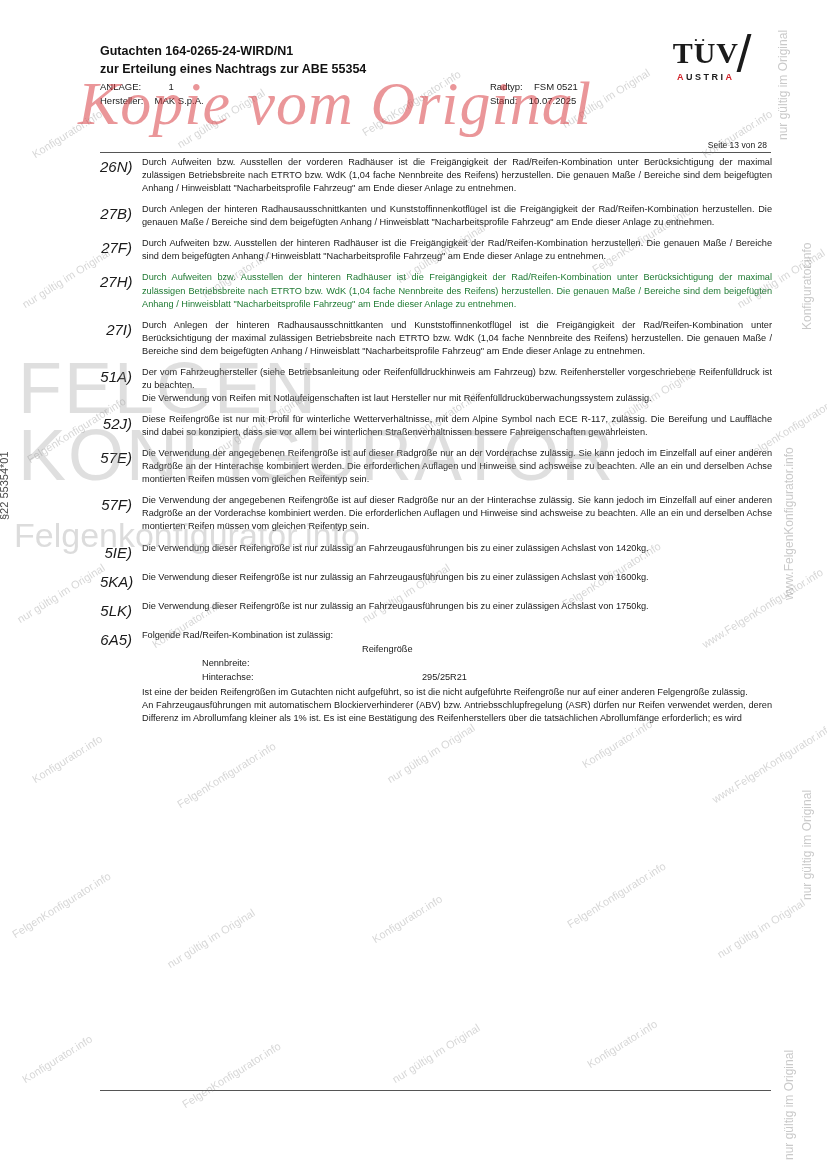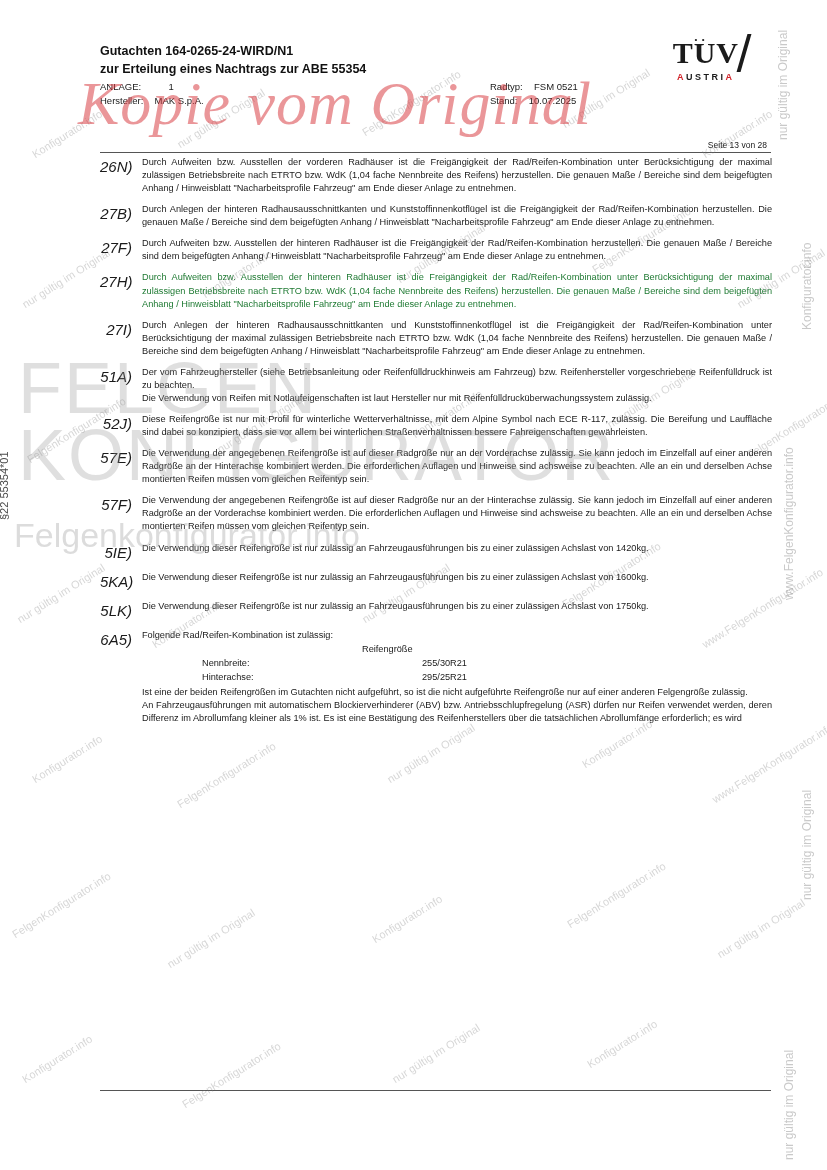--- a/index.html
+++ b/index.html
@@ -440,21 +440,20 @@
       <div class="txt">
         <p>Folgende Rad/Reifen-Kombination ist zulässig:</p>
         <div class="tbl">
           <div class="row">
             <div class="c1"></div>
             <div class="c2" style="text-align:left;padding-left:110px;">Reifengröße</div>
             <div class="c3"></div>
           </div>
           <div class="row">
             <div class="c1" style="padding-left:60px;">Nennbreite:</div>
-            <div class="c2" style="padding-left:110px;">255/30R21</div>
             <div class="c3"></div>
           </div>
           <div class="row">
             <div class="c1" style="padding-left:60px;">Hinterachse:</div>
             <div class="c2" style="padding-left:110px;">295/25R21</div>
             <div class="c3"></div>
           </div>
         </div>
         <p>Ist eine der beiden Reifengrößen im Gutachten nicht aufgeführt, so ist die nicht aufgeführte Reifengröße nur auf einer anderen Felgengröße zulässig.</p>
         <p>An Fahrzeugausführungen mit automatischem Blockierverhinderer (ABV) bzw. Antriebsschlupfregelung (ASR) dürfen nur Reifen verwendet werden, deren Differenz im Abrollumfang kleiner als 1% ist. Es ist eine Bestätigung des Reifenherstellers über die tatsächlichen Abrollumfänge erforderlich; es wird</p>

